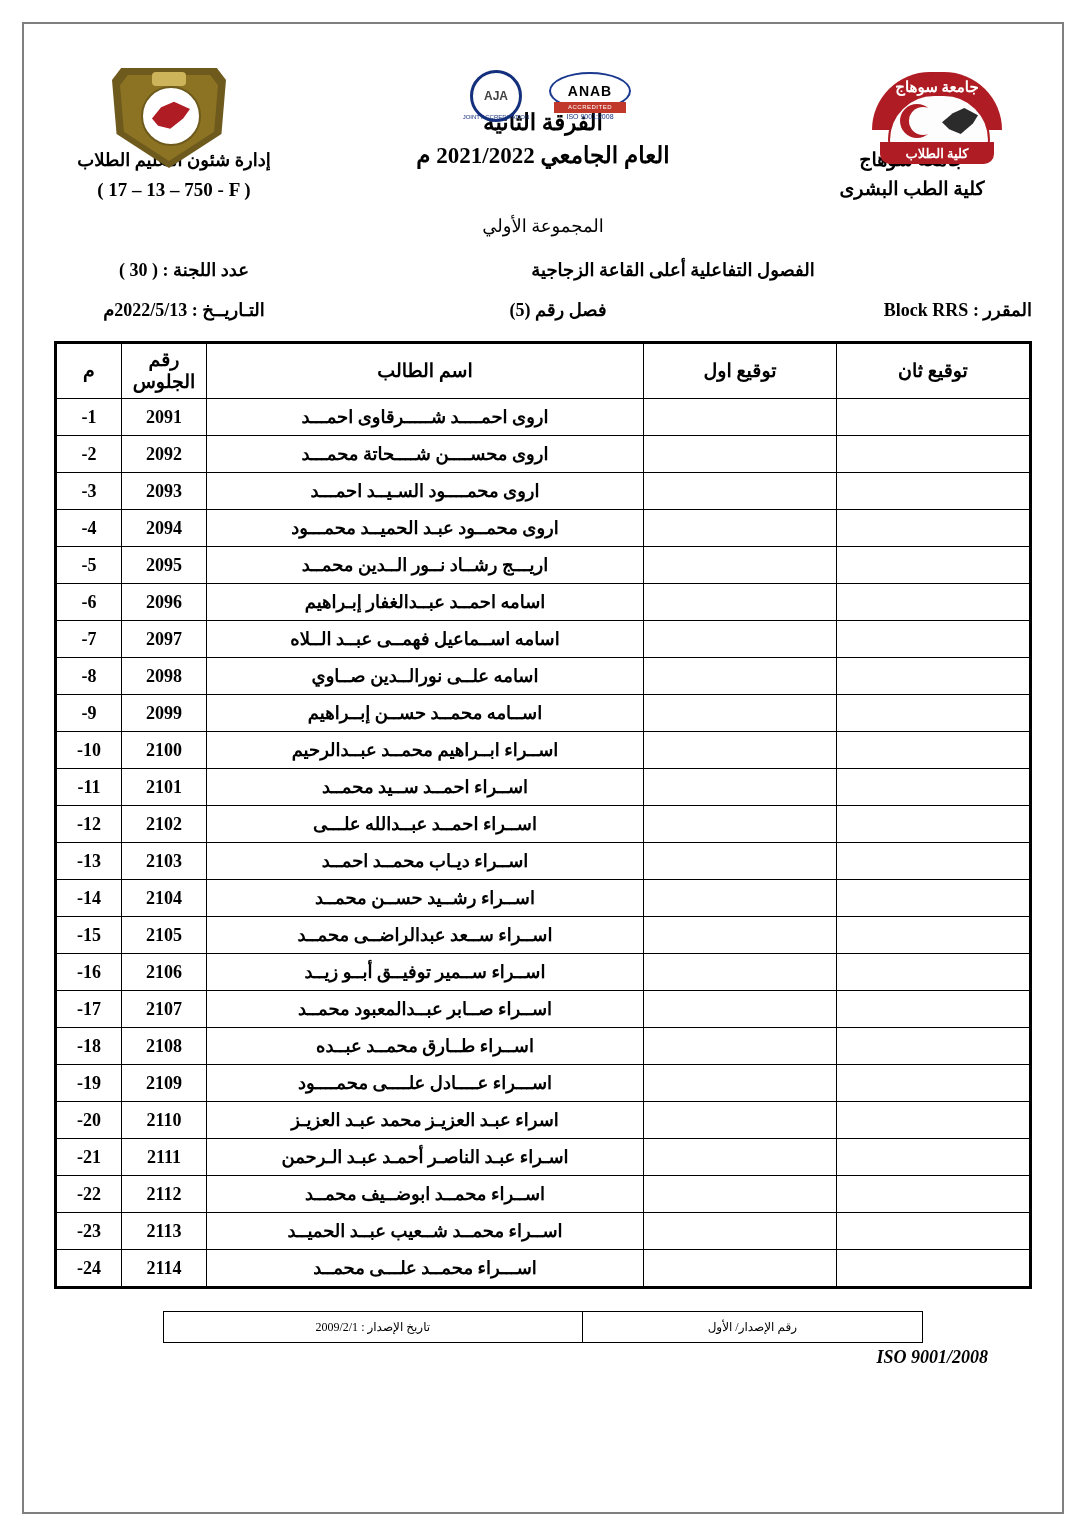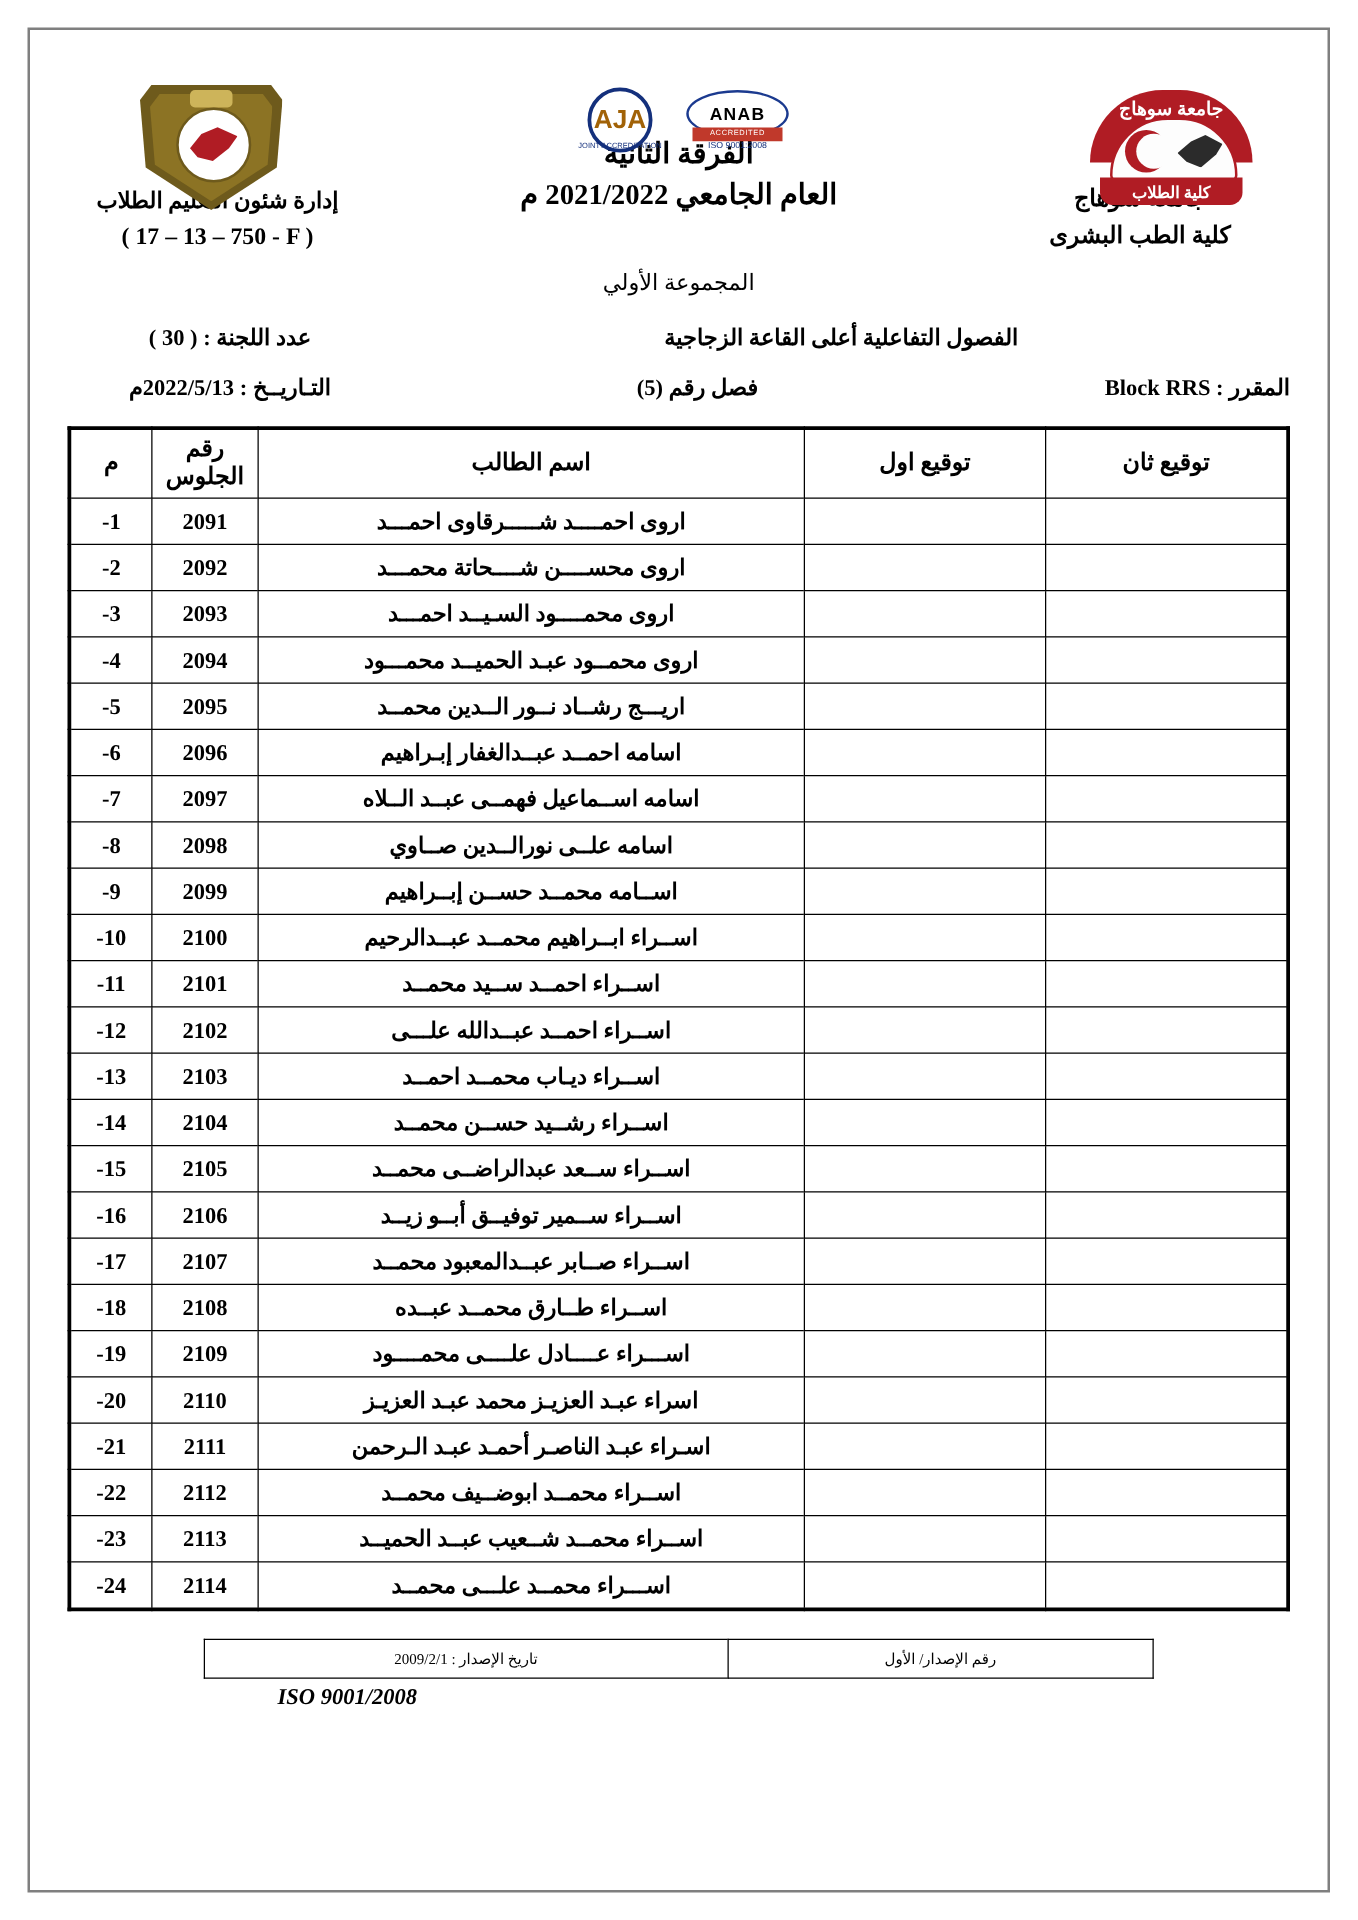--- a/index.html
+++ b/index.html
@@ -183,22 +183,22 @@
     border-radius: 50%;
     border: 3px solid #14307c;
     background: #fff;
     display: flex;
     align-items: center;
     justify-content: center;
   }
   .badge.aja .ring .abbr {
     font-family: "Liberation Sans", sans-serif;
     font-weight: bold;
-    font-size: 21px;
-    color: #a16207;
+    font-size: 12px;
+    color: #404040;
   }
   .badge.aja .arc-text {
     position: absolute;
     left: 50%;
     top: 42px;
     transform: translateX(-50%);
     font-family: "Liberation Sans", sans-serif;
     font-size: 6px;
     color: #14307c;
     white-space: nowrap;
@@ -398,21 +398,21 @@
     text-align: center;
     padding: 0 10px;
   }
   .foot-iso {
     margin-top: 4px;
     padding-right: 44px;
     font-size: 18px;
     font-weight: bold;
     font-style: italic;
     direction: ltr;
-    text-align: left;
+    text-align: right;
     margin-left: 168px;
   }
 </style>
 </head>
 <body>
 
 <div class="page">
   <div class="page-border"></div>
 
   <div class="content">

